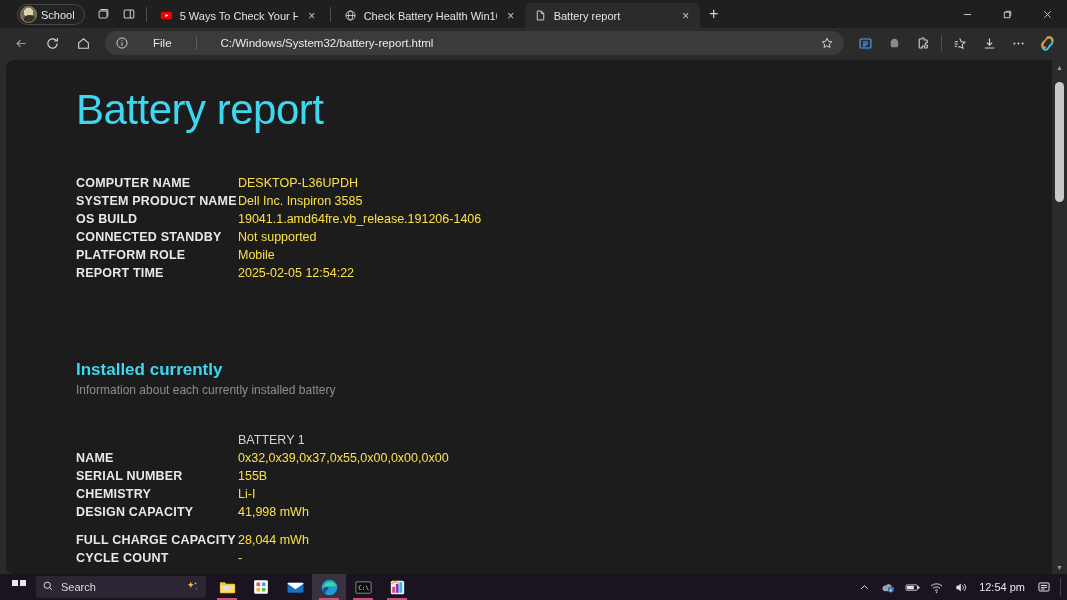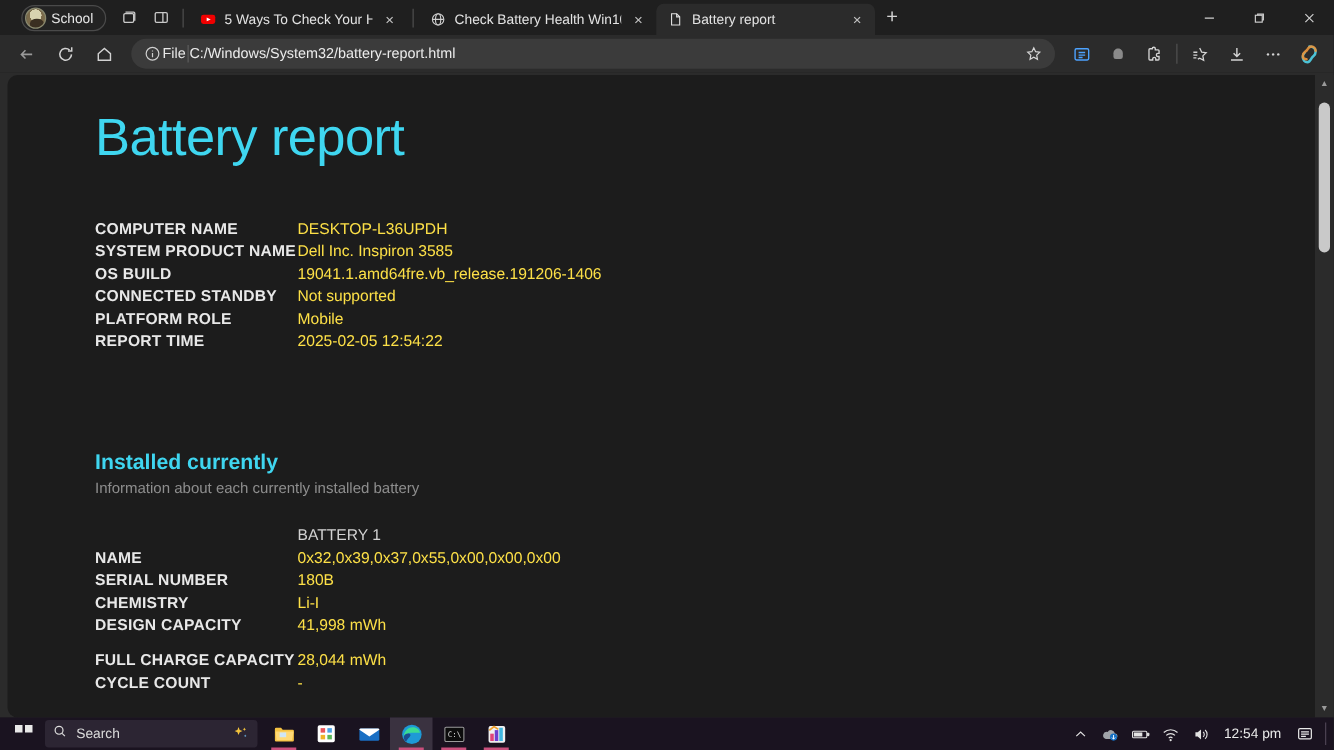--- a/index.html
+++ b/index.html
@@ -121,21 +121,21 @@
   }
   .nav-btn.dim { color: #9a9a9a; }
   .omnibox {
     flex: 1 1 auto;
     height: 24px;
     background: #3b3b3b;
     border-radius: 12px;
     display: flex; align-items: center;
     padding: 0 6px 0 10px;
     margin: 0 6px;
-    gap: 1px;
+    gap: 24px;
     min-width: 0;
   }
   .omni-info {
     width: 14px; height: 14px; flex: none;
     color: #cfcfcf;
   }
   .omni-file {
     font-size: 11.5px; color: #e8e8e8; flex: none;
   }
   .omni-sep {
@@ -218,21 +218,21 @@
   .section-h2 {
     font-size: 17px;
     color: #3fd6f0;
     font-weight: bold;
     margin-top: 78px;
   }
   .section-sub {
     font-size: 12px;
     color: #8e8e8e;
     margin-top: 3px;
-    margin-bottom: 22px;
+    margin-bottom: 34px;
   }
 
   
   .scrollbar {
     width: 15px;
     background: #2b2b2b;
     flex: none;
     display: flex; flex-direction: column; align-items: center;
     position: relative;
   }
@@ -519,21 +519,21 @@
                 <tr>
               <td class="k"></td>
               <td class="hdr">BATTERY 1</td>
             </tr>
             <tr>
               <td class="k">NAME</td>
               <td class="v">0x32,0x39,0x37,0x55,0x00,0x00,0x00</td>
             </tr>
             <tr>
               <td class="k">SERIAL NUMBER</td>
-              <td class="v">180B</td>
+              <td class="v">155B</td>
             </tr>
             <tr>
               <td class="k">CHEMISTRY</td>
               <td class="v">Li-I</td>
             </tr>
             <tr>
               <td class="k">DESIGN CAPACITY</td>
               <td class="v">41,998 mWh</td>
             </tr>
             <tr class="spacer">

